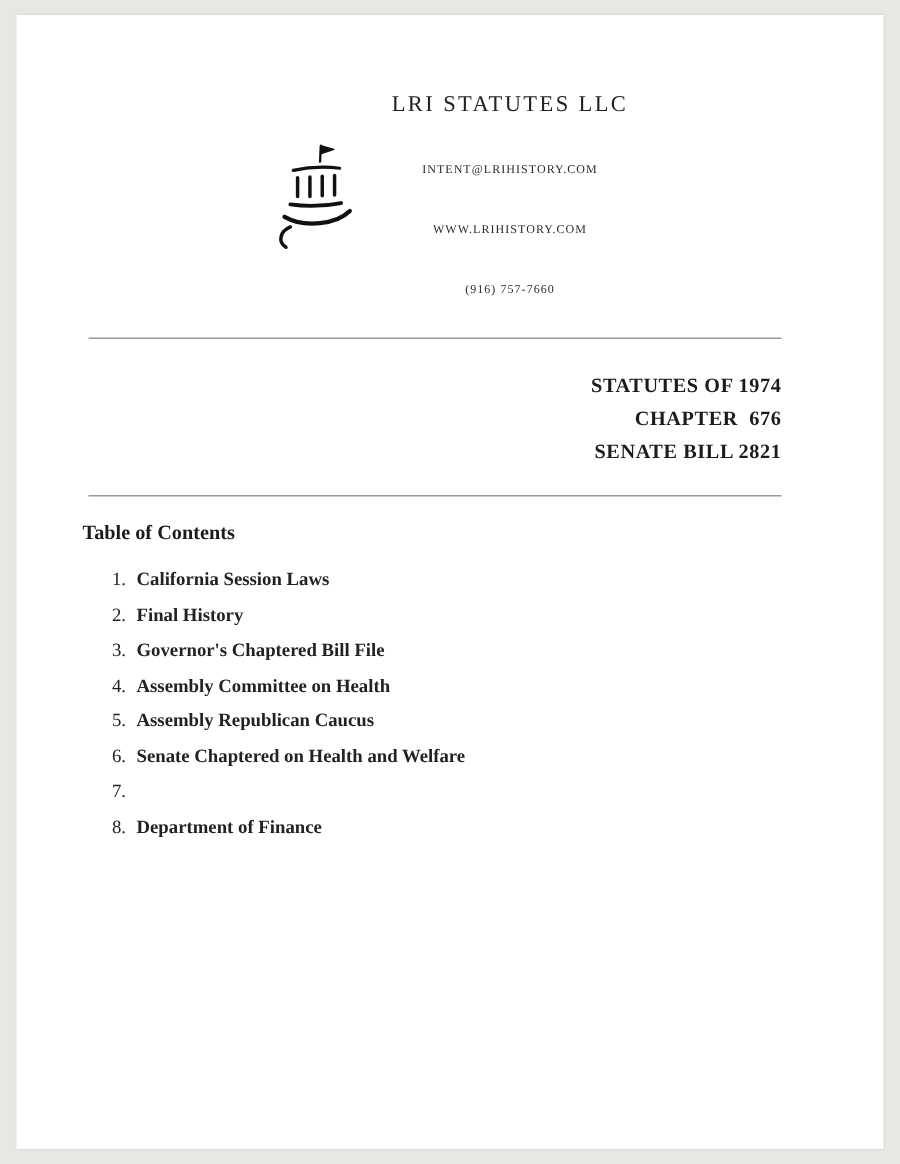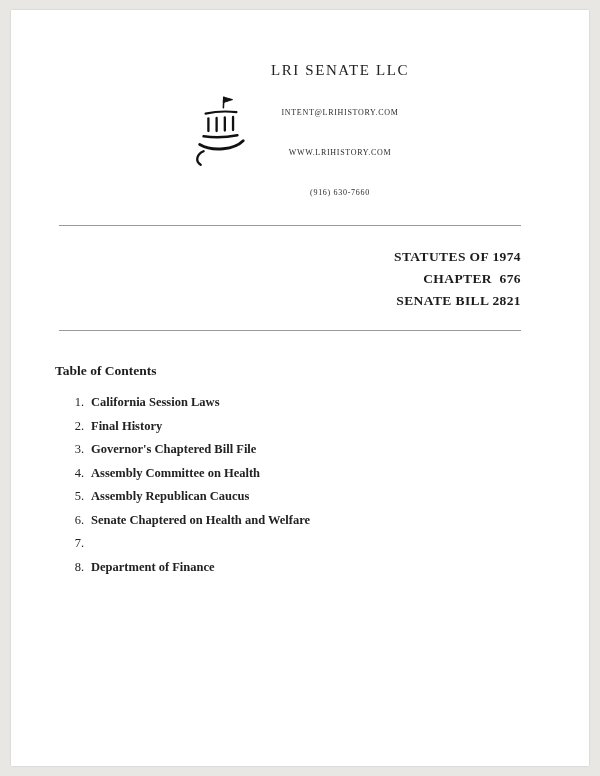--- a/index.html
+++ b/index.html
@@ -80,21 +80,21 @@
     letter-spacing: 0.4px;
     color: #1c1c1c;
     white-space: pre;
   }
 
   
   .toc-heading {
     font-weight: bold;
     font-size: 13.5px;
     color: #1c1c1c;
-    margin: 32px 0 12px 44px;
+    margin: 16px 0 12px 44px;
     white-space: pre;
   }
   .toc-list {
     margin-left: 59px;
   }
   .toc-item {
     display: flex;
     align-items: baseline;
     line-height: 23.5px;
     font-size: 12.5px;
@@ -129,24 +129,24 @@
       <path d="M26.5 25.5 L26.5 39" stroke-width="2.4"></path>
       <path d="M35 25 L35 38.5" stroke-width="2.4"></path>
       <path d="M43.5 24.5 L43.5 38" stroke-width="2.4"></path>
 
       <path d="M13 44.5 Q30 47 48 43.5" stroke-width="2.6"></path>
 
       <path d="M54 49 C 45 58, 23 61, 9 53" stroke-width="3"></path>
       <path d="M13 60 C 6 63, 4 70, 10 74" stroke-width="2.4"></path>
     </svg>
     <div class="header-text">
-      <div class="company-name">LRI SENATE LLC</div>
+      <div class="company-name">LRI STATUTES LLC</div>
       <div class="contact-line">INTENT@LRIHISTORY.COM</div>
       <div class="contact-line">WWW.LRIHISTORY.COM</div>
-      <div class="contact-line">(916) 630-7660</div>
+      <div class="contact-line">(916) 757-7660</div>
     </div>
   </div>
 
   <hr class="rule rule-1">
 
   <div class="case-block">
     <div class="case-line">STATUTES OF 1974</div>
     <div class="case-line">CHAPTER  676</div>
     <div class="case-line">SENATE BILL 2821</div>
   </div>

